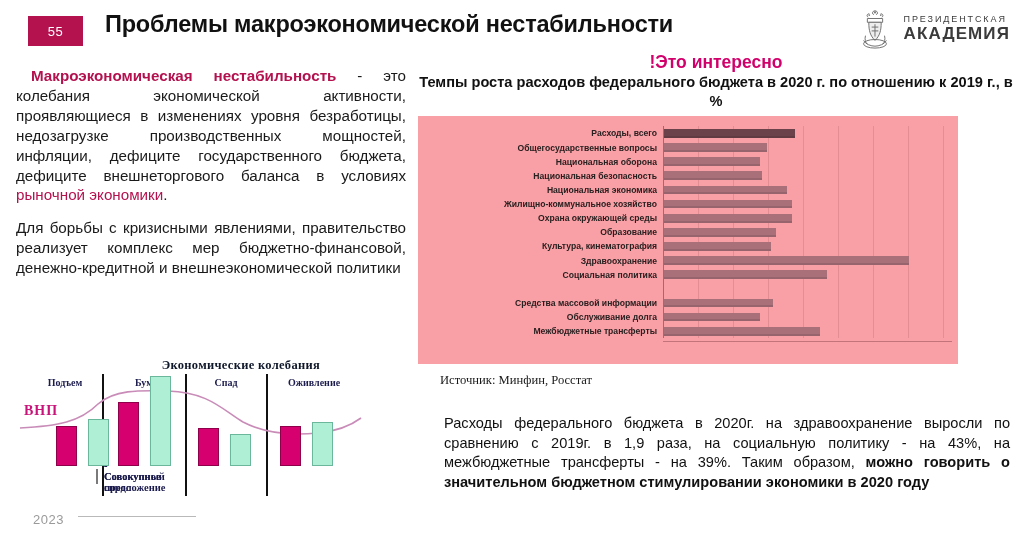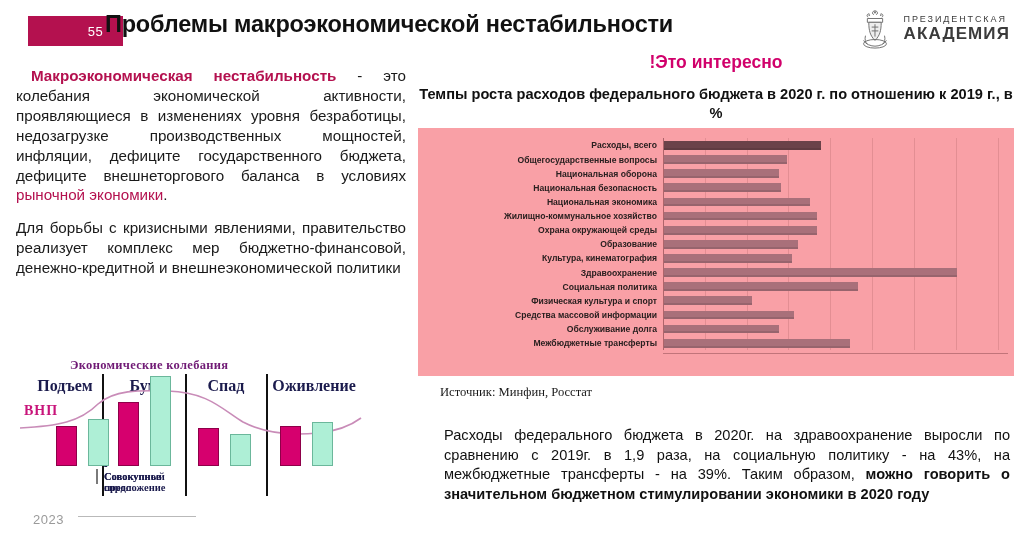--- a/index.html
+++ b/index.html
@@ -14,21 +14,20 @@
 
   
   .slide-number{
     position:absolute;left:28px;top:16px;
     width:55px;height:30px;
     background:#B4114F;
     color:#ffffff;
     font-size:13px;
     display:flex;align-items:center;justify-content:center;
     letter-spacing:.5px;
-    padding-left:40px;
   }
   .slide-title{
     position:absolute;left:105px;top:10px;width:740px;
     font-size:23.5px;font-weight:bold;color:#111;
     letter-spacing:-.2px;
     line-height:1.2;
   }
   .logo{
     position:absolute;right:14px;top:8px;
     display:flex;align-items:center;gap:9px;
@@ -47,29 +46,29 @@
   .para.j{text-align:justify;text-align-last:left;}
   .accent{color:#B4114F;font-weight:bold;margin-left:15px;}
   .accent-plain{color:#B4114F;}
 
   
   .mini-chart{
     position:absolute;left:18px;top:358px;width:345px;height:150px;
     background:#ffffff;
   }
   .mc-title{
-    position:absolute;left:52px;top:0px;width:250px;text-align:left;
-    font-family:"Liberation Serif", serif;
-    font-size:12.5px;font-weight:bold;color:#701a75;
+    position:absolute;left:52px;top:0px;width:250px;text-align:right;
+    font-family:"Liberation Serif", serif;
+    font-size:12.5px;font-weight:bold;color:#0f172a;
     letter-spacing:.3px;
   }
   .mc-phase{
     position:absolute;top:19px;
     font-family:"Liberation Serif", serif;
-    font-size:16px;font-weight:bold;color:#1b1b4d;
+    font-size:10px;font-weight:bold;color:#1b1b4d;
     text-align:center;
   }
   .mc-vline{position:absolute;top:16px;width:2px;height:122px;background:#111;}
   .mc-gnp{
     position:absolute;left:6px;top:45px;
     font-family:"Liberation Serif", serif;
     font-size:14px;font-weight:bold;color:#C8147A;letter-spacing:1px;
   }
   .mc-curve{position:absolute;left:0;top:30px;width:345px;height:70px;}
   .mc-bar{position:absolute;bottom:42px;width:19px;border:1px solid #7a7a7a;}
@@ -82,31 +81,31 @@
   .mc-swatch.s{background:#AEEFD6;}
   .mc-legend .txt{
     font-family:"Liberation Serif", serif;
     font-size:10.5px;font-weight:bold;color:#1b1b4d;
   }
 
   
   .right-col{position:absolute;left:418px;top:52px;width:596px;}
   .interesting{
     text-align:center;font-size:17.5px;font-weight:bold;color:#D1006B;
-    margin:0 0 12px 0;
+    margin:0 0 0 0;
   }
   .chart-title{
     text-align:center;font-size:14.6px;font-weight:bold;color:#111;
     line-height:1.28;margin:0 0 6px 0;
   }
 
   
   .chart-box{
     position:relative;
-    width:596px;height:248px;
+    width:540px;height:248px;
     background:#F9A0A6;
     box-sizing:border-box;
     padding:6px 0 0 0;
     overflow:hidden;
   }
   .chart-inner{position:relative;width:100%;height:100%;}
   .plot{
     position:absolute;left:245px;top:4px;right:6px;bottom:26px;
   }
   .gridline{position:absolute;top:0;bottom:0;width:1px;background:rgba(200,120,125,.45);}
@@ -288,24 +287,20 @@
               <div class="bar" title="Культура, кинематография: 111" style="width: 36.9697%; height: 62%; top: 19%;"></div>
             </div>
             <div class="row" style="top: 60%; height: 6.66667%;">
               <div class="cat-label">Здравоохранение</div>
               <div class="bar" title="Здравоохранение: 190" style="width: 84.8485%; height: 62%; top: 19%;"></div>
             </div>
             <div class="row" style="top: 66.6667%; height: 6.66667%;">
               <div class="cat-label">Социальная политика</div>
               <div class="bar" title="Социальная политика: 143" style="width: 56.3636%; height: 62%; top: 19%;"></div>
             </div>
-            <div class="row" style="top: 73.3333%; height: 6.66667%;">
-              <div class="cat-label">Физическая культура и спорт</div>
-              <div class="bar" title="Физическая культура и спорт: 92" style="width: 25.4545%; height: 62%; top: 19%;"></div>
-            </div>
             <div class="row" style="top: 80%; height: 6.66667%;">
               <div class="cat-label">Средства массовой информации</div>
               <div class="bar" title="Средства массовой информации: 112" style="width: 37.5758%; height: 62%; top: 19%;"></div>
             </div>
             <div class="row" style="top: 86.6667%; height: 6.66667%;">
               <div class="cat-label">Обслуживание  долга</div>
               <div class="bar" title="Обслуживание  долга: 105" style="width: 33.3333%; height: 62%; top: 19%;"></div>
             </div>
             <div class="row" style="top: 93.3333%; height: 6.66667%;">
               <div class="cat-label">Межбюджетные трансферты</div>

